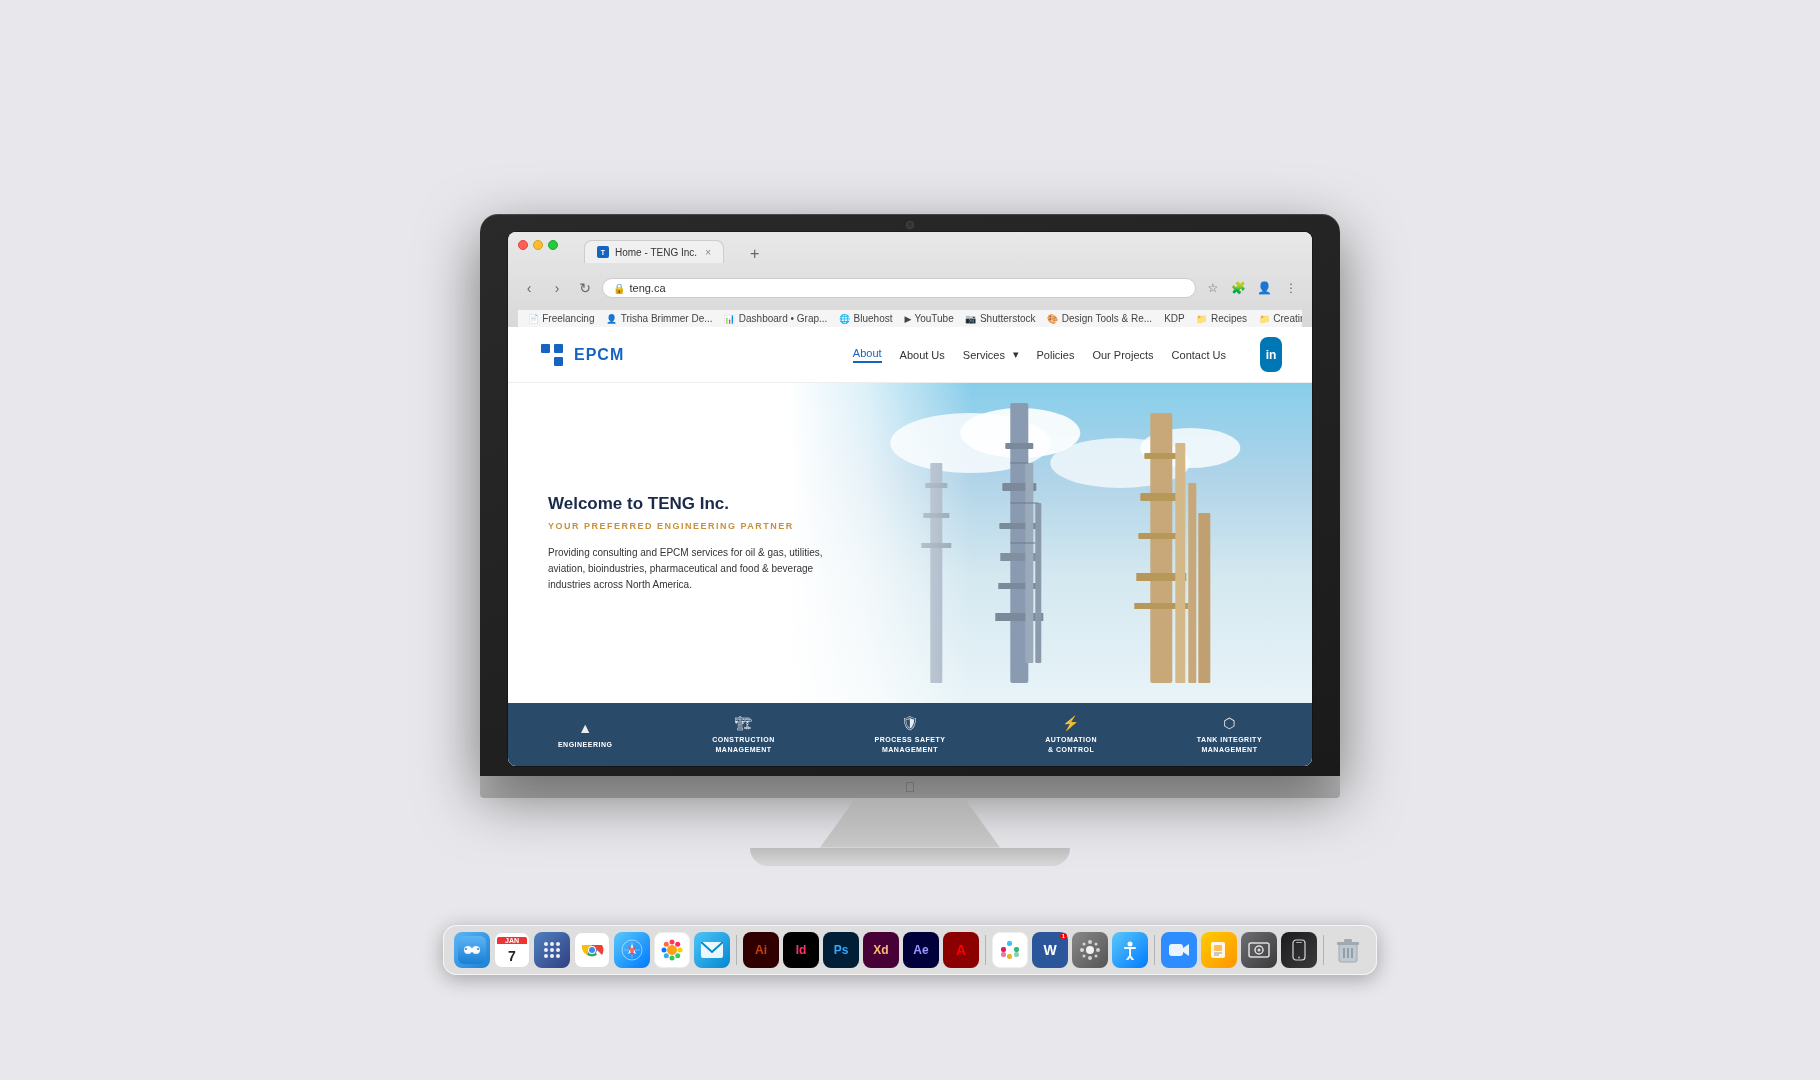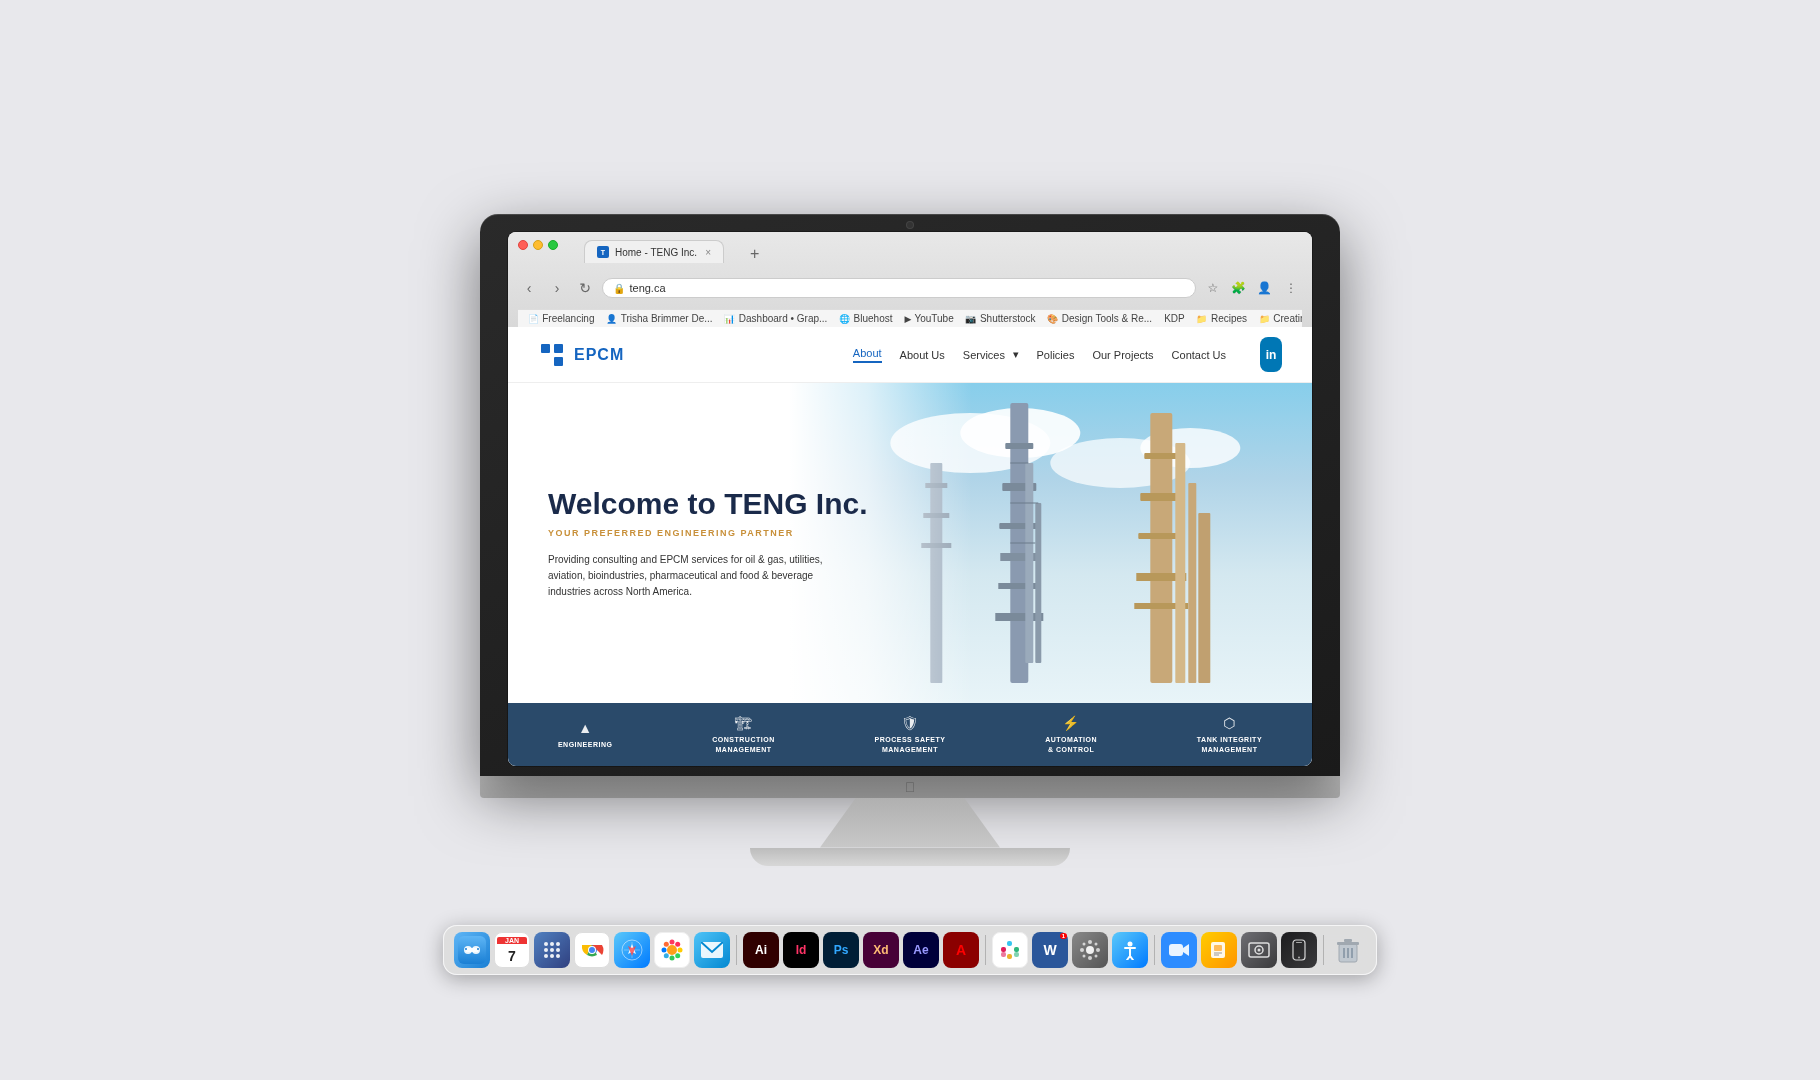--- a/index.html
+++ b/index.html
@@ -316,21 +316,21 @@
     }
 
     .hero-content {
       position: relative;
       z-index: 2;
       padding: 30px 30px 30px 40px;
       max-width: 50%;
     }
 
     .hero-title {
-      font-size: 30px;
+      font-size: 17px;
       font-weight: 800;
       color: #1a2a4a;
       line-height: 1.2;
       margin-bottom: 6px;
     }
 
     .hero-subtitle {
       font-size: 9px;
       font-weight: 600;
       color: #c8903a;
@@ -744,21 +744,21 @@
       <div class="dock-app app-mail" title="Mail" style="background:linear-gradient(135deg,#4fc3f7,#0288d1);display:flex;align-items:center;justify-content:center;">
         <svg width="22" height="16" viewBox="0 0 22 16">
           <rect x="0" y="0" width="22" height="16" rx="2" fill="white" opacity="0.9"></rect>
           <polyline points="0,0 11,10 22,0" fill="none" stroke="#0288d1" stroke-width="2"></polyline>
         </svg>
       </div>
 
       <div class="dock-separator"></div>
 
       <div class="dock-app app-ai" title="Adobe Illustrator" style="background:linear-gradient(135deg,#300000,#ff8c00);display:flex;align-items:center;justify-content:center;font-size:11px;font-weight:bold;color:#ff8c00;background:#300000;">
-        <span style="color:#ffffff;font-weight:bold;font-size:12px;">Ai</span>
+        <span style="color:#c2410c;font-weight:bold;font-size:12px;">Ai</span>
       </div>
 
       <div class="dock-app" title="Adobe InDesign" style="background:#000000;display:flex;align-items:center;justify-content:center;">
         <span style="color:#ff3366;font-weight:bold;font-size:12px;">Id</span>
       </div>
 
       <div class="dock-app" title="Adobe Photoshop" style="background:#001e36;display:flex;align-items:center;justify-content:center;">
         <span style="color:#31a8ff;font-weight:bold;font-size:12px;">Ps</span>
       </div>
 

